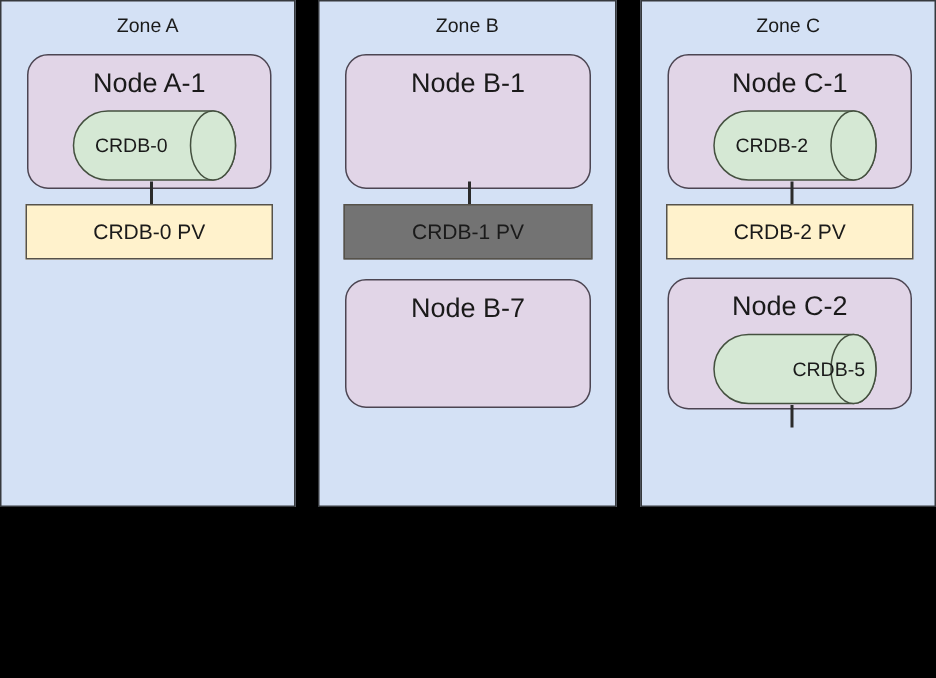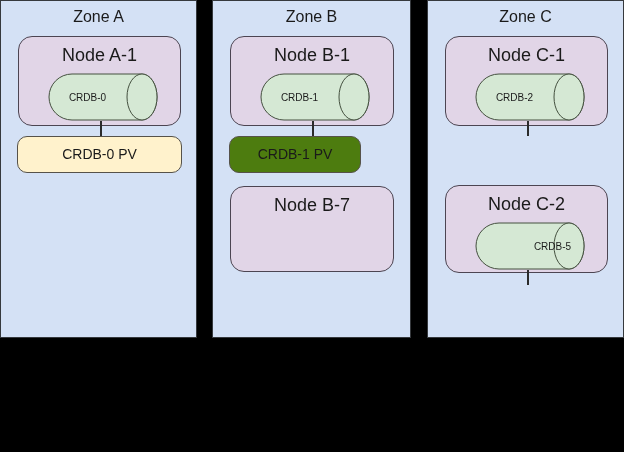--- a/index.html
+++ b/index.html
@@ -32,21 +32,21 @@
     background: #d4e1f5;
     border: 1px solid #36393d;
     box-sizing: border-box;
   }
   .zone-title {
     position: absolute;
     left: 0;
     right: 0;
     top: 8px;
     text-align: center;
-    font-size: 16px;
+    font-size: 13px;
     color: #1a1a1a;
     line-height: 16px;
     white-space: nowrap;
   }
 
   
   .node {
     position: absolute;
     background: #e1d5e7;
     border: 1px solid #4c4552;
@@ -74,33 +74,33 @@
     left: 0;
     top: 0;
     overflow: visible;
   }
   .cyl-label {
     position: absolute;
     left: 0;
     top: 50%;
     transform: translateY(-50%);
     text-align: center;
-    font-size: 10px;
+    font-size: 13px;
     color: #1a1a1a;
     line-height: 11px;
     white-space: nowrap;
     pointer-events: none;
   }
 
   
   .pv {
     position: absolute;
     background: #fff2cc;
     border: 1px solid #56524a;
-    border-radius: 10px;
+    border-radius: 0;
     box-sizing: border-box;
     display: flex;
     align-items: center;
     justify-content: center;
   }
   .pv-label {
     font-size: 14px;
     color: #1a1a1a;
     line-height: 17px;
     white-space: nowrap;
@@ -133,32 +133,25 @@
     <div class="connector" style="left: 100px; top: 121px; height: 15px;"></div>
     <div class="pv" style="left: 17px; top: 136px; width: 165px; height: 37px; background: rgb(255, 242, 204);">
       <span class="pv-label">CRDB-0 PV</span>
     </div>
     <div class="zone" style="left: 212px; top: 0px; width: 199px; height: 338px; background: rgb(212, 225, 245);">
       <div class="zone-title">Zone B</div>
     </div>
     <div class="node" style="left: 230px; top: 36px; width: 164px; height: 90px; background: rgb(225, 213, 231);">
       <div class="node-title">Node B-1</div>
     </div>
-    <div class="cylinder" style="left: 260px; top: 73px; width: 110px; height: 48px;">
-      <svg class="cyl-svg" width="110" height="48" viewBox="0 0 110 48">
-        <path d="M 24 1 L 94 1 A 15 23 0 0 1 94 47 L 24 47 A 23 23 0 0 1 24 1 Z" fill="#d5e8d4" stroke="#44503f" stroke-width="1"></path>
-        <ellipse cx="94" cy="24" rx="15" ry="23" fill="#d5e8d4" stroke="#44503f" stroke-width="1"></ellipse>
-      </svg>
-      <div class="cyl-label" style="width: 79px;">CRDB-1</div>
-    </div>
     <div class="node" style="left: 230px; top: 186px; width: 164px; height: 86px; background: rgb(225, 213, 231);">
       <div class="node-title">Node B-7</div>
     </div>
     <div class="connector" style="left: 312px; top: 121px; height: 15px;"></div>
-    <div class="pv" style="left: 229px; top: 136px; width: 132px; height: 37px; background: #4d7c0f;">
+    <div class="pv" style="left: 229px; top: 136px; width: 166px; height: 37px; background: #737373;">
       <span class="pv-label">CRDB-1 PV</span>
     </div>
     <div class="zone" style="left: 427px; top: 0px; width: 197px; height: 338px; background: rgb(212, 225, 245);">
       <div class="zone-title">Zone C</div>
     </div>
     <div class="node" style="left: 445px; top: 36px; width: 163px; height: 90px; background: rgb(225, 213, 231);">
       <div class="node-title">Node C-1</div>
     </div>
     <div class="cylinder" style="left: 475px; top: 73px; width: 110px; height: 48px;">
       <svg class="cyl-svg" width="110" height="48" viewBox="0 0 110 48">
@@ -171,14 +164,17 @@
       <div class="node-title">Node C-2</div>
     </div>
     <div class="cylinder" style="left: 475px; top: 222px; width: 110px; height: 48px;">
       <svg class="cyl-svg" width="110" height="48" viewBox="0 0 110 48">
         <path d="M 24 1 L 94 1 A 15 23 0 0 1 94 47 L 24 47 A 23 23 0 0 1 24 1 Z" fill="#d5e8d4" stroke="#44503f" stroke-width="1"></path>
         <ellipse cx="94" cy="24" rx="15" ry="23" fill="#d5e8d4" stroke="#44503f" stroke-width="1"></ellipse>
       </svg>
       <div class="cyl-label" style="width: 79px; padding-left: 38px;">CRDB-5</div>
     </div>
     <div class="connector" style="left: 527px; top: 121px; height: 15px;"></div>
+    <div class="pv" style="left: 444px; top: 136px; width: 165px; height: 37px; background: rgb(255, 242, 204);">
+      <span class="pv-label">CRDB-2 PV</span>
+    </div>
     <div class="connector" style="left: 527px; top: 270px; height: 15px;"></div>
   </div>
 
 </body></html>

